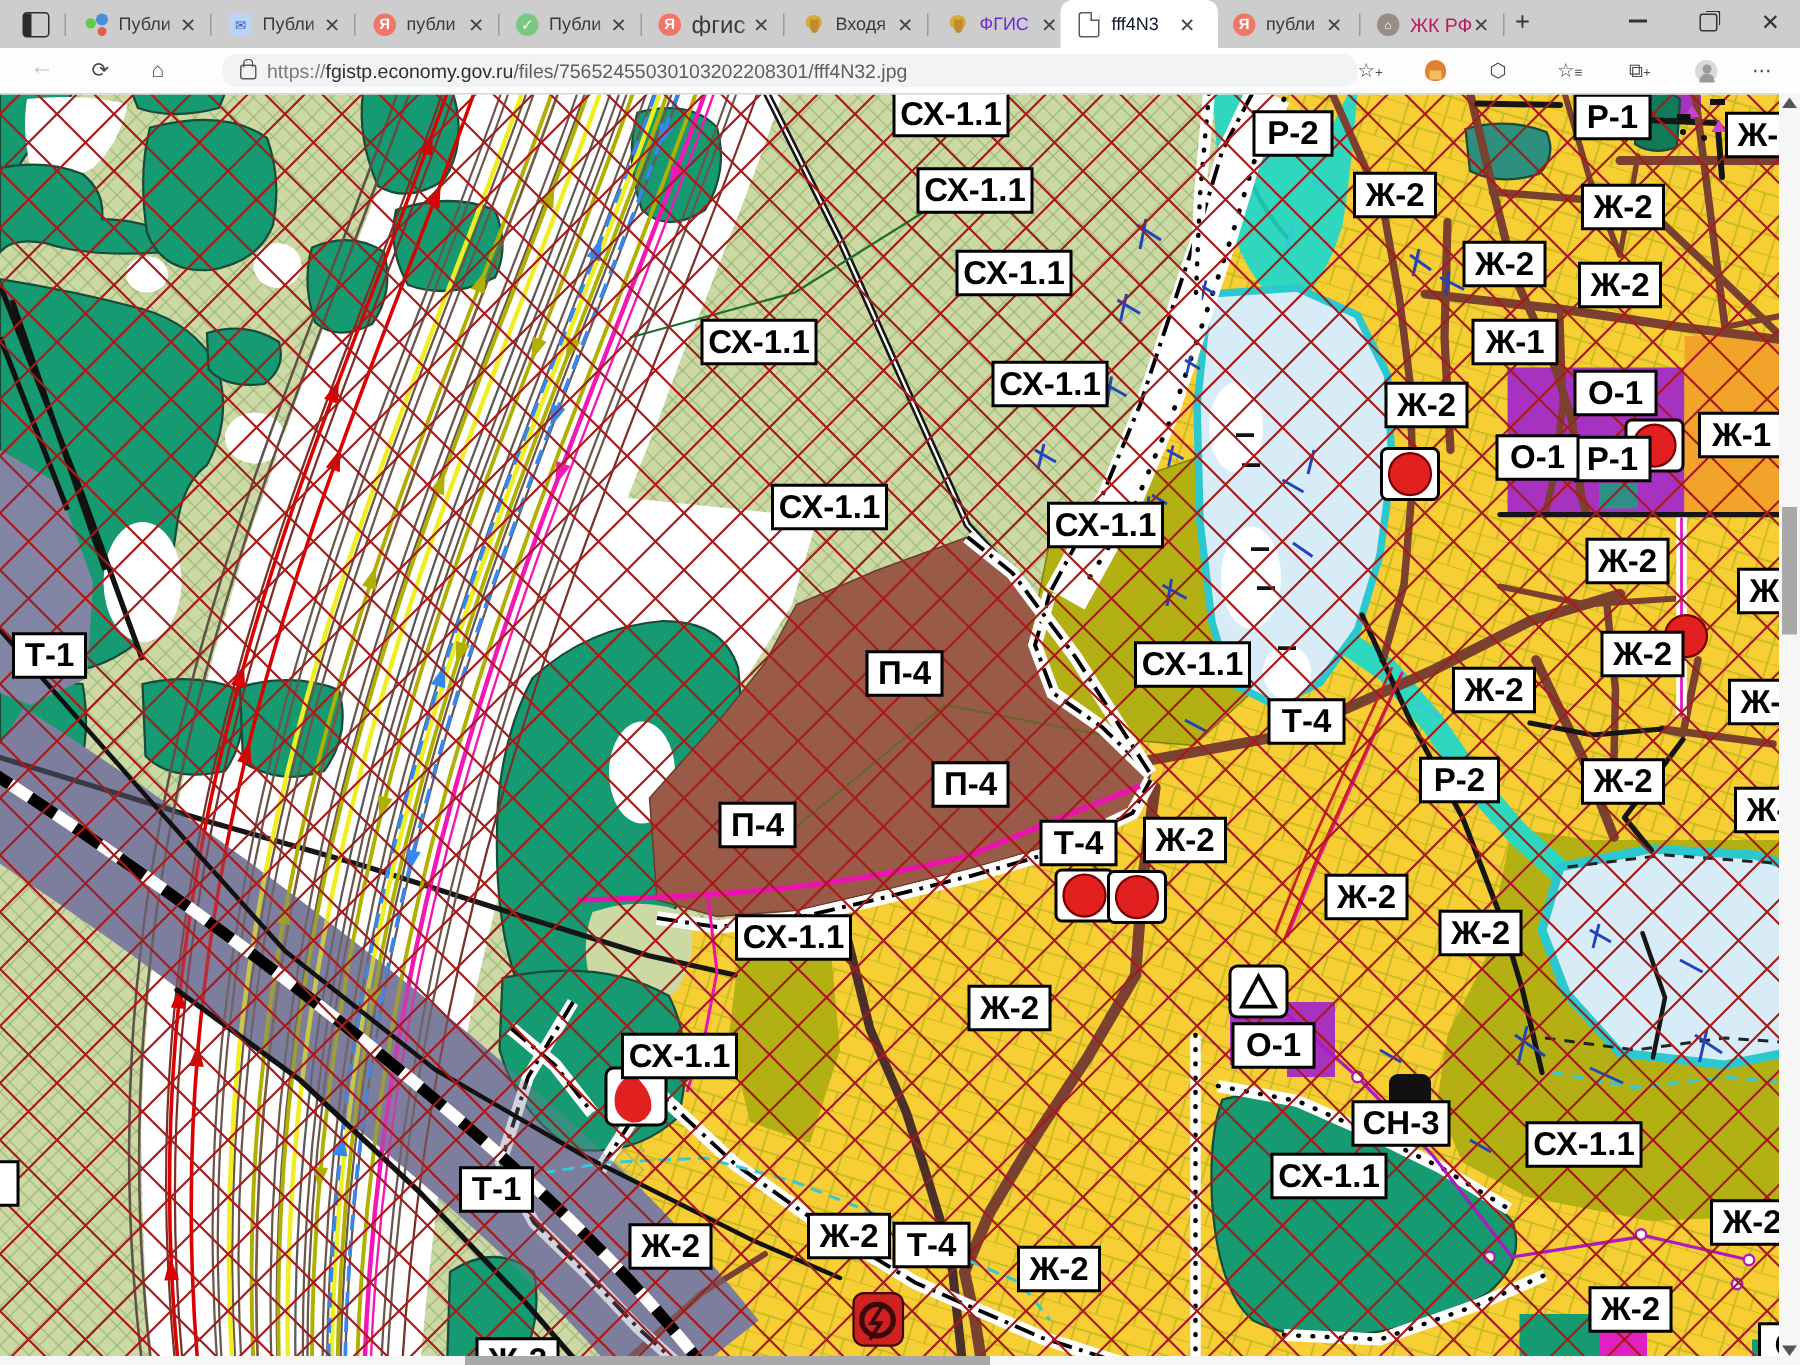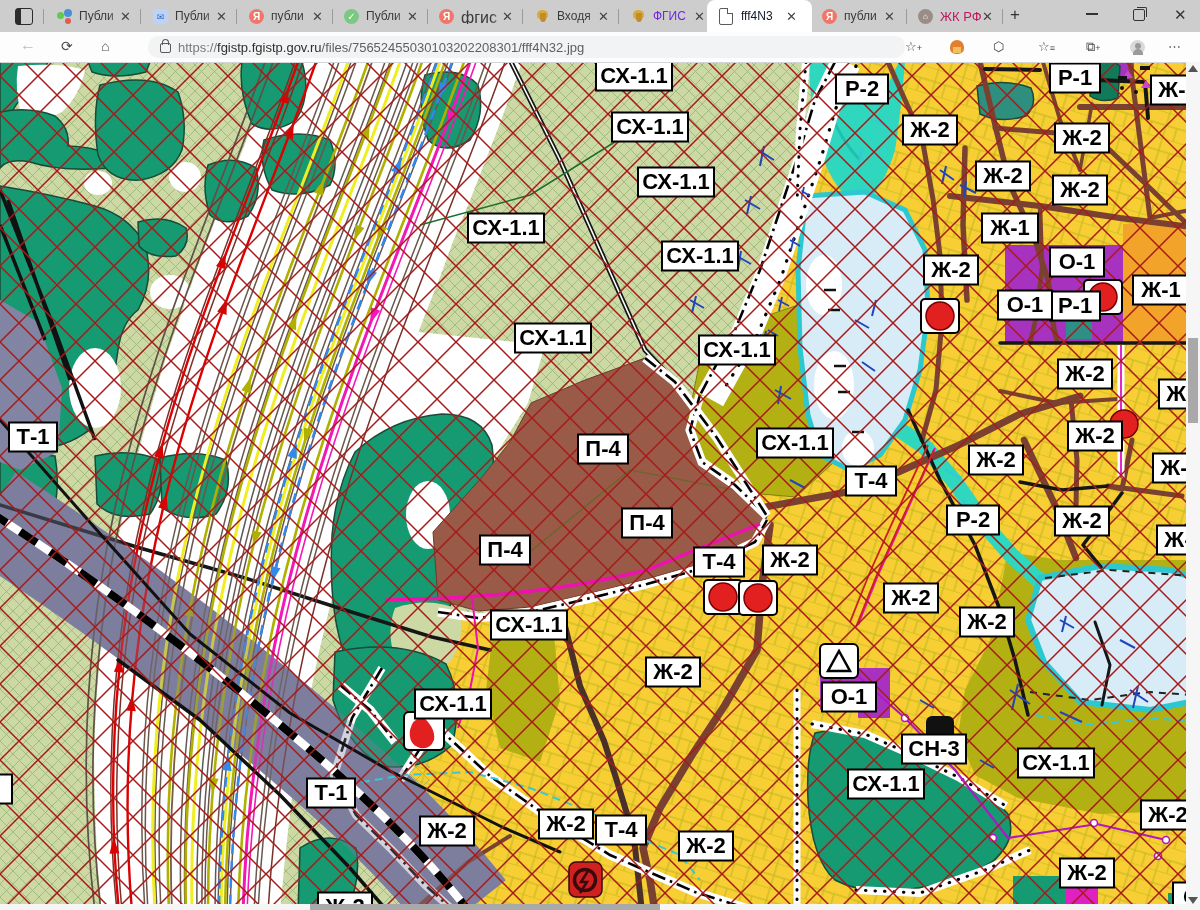--- a/index.html
+++ b/index.html
@@ -560,21 +560,21 @@
       <div style="position:absolute;left:1137px;top:7px;width:9px;height:9px;border-top:1.4px solid #333;border-right:1.4px solid #333;border-radius:0 2px 0 0"></div>
 <div style="position:absolute;left:1174px;top:6px;font-size:15px;color:#333">✕</div>
 </div>
 <div style="position:absolute;left:0;top:32px;width:1200px;height:30px;background:#fdfdfd;border-bottom:1px solid #d5d5d5">
 <div style="position:absolute;left:20px;top:4px;font-size:16px;color:#bdbdbd">←</div>
 <div style="position:absolute;left:61px;top:6px;font-size:14px;color:#4a4a4a">⟳</div>
 <div style="position:absolute;left:101px;top:6px;font-size:14px;color:#4a4a4a">⌂</div>
 <div style="position:absolute;left:148px;top:4px;width:757px;height:22px;background:#f2f3f4;border-radius:10px"></div>
 <div style="position:absolute;left:160px;top:11px;width:9px;height:8px;border:1.3px solid #5a5a5a;border-radius:2px"></div>
       <div style="position:absolute;left:162px;top:7px;width:5px;height:5px;border:1.3px solid #5a5a5a;border-bottom:none;border-radius:4px 4px 0 0"></div>
-<div style="position:absolute;left:178px;top:8px;font-size:13px;color:#7a7a7a">https://<span style="color:#2f2f2f">fgistp.fgistp.gov.ru</span><span style="color:#5f5f5f">/files/75652455030103202208301/fff4N32.jpg</span></div>
+<div style="position:absolute;left:178px;top:8px;font-size:13px;color:#7a7a7a">https://<span style="color:#2f2f2f">fgistp.economy.gov.ru</span><span style="color:#5f5f5f">/files/75652455030103202208301/fff4N32.jpg</span></div>
 <div style="position:absolute;left:905px;top:7px;font-size:13px;color:#4a4a4a">☆<span style="font-size:9px">+</span></div>
 <div style="position:absolute;left:950px;top:8px;width:14px;height:14px;border-radius:50% 50% 40% 40%;background:#e08030">
         <i style="position:absolute;left:3px;top:7px;width:8px;height:6px;background:#f2c060"></i>
       </div>
 <div style="position:absolute;left:993px;top:7px;font-size:13px;color:#4a4a4a">⬡</div>
 <div style="position:absolute;left:1038px;top:7px;font-size:13px;color:#4a4a4a">☆<span style="font-size:9px">≡</span></div>
 <div style="position:absolute;left:1086px;top:7px;font-size:13px;color:#4a4a4a">⧉<span style="font-size:9px">+</span></div>
 <div style="position:absolute;left:1130px;top:8px;width:15px;height:15px;border-radius:50%;background:#d9d9d9">
         <i style="position:absolute;left:4.5px;top:2.5px;width:6px;height:6px;border-radius:50%;background:#9a9a9a"></i>
         <i style="position:absolute;left:2.5px;top:8.5px;width:10px;height:6px;border-radius:5px 5px 0 0;background:#9a9a9a"></i>

